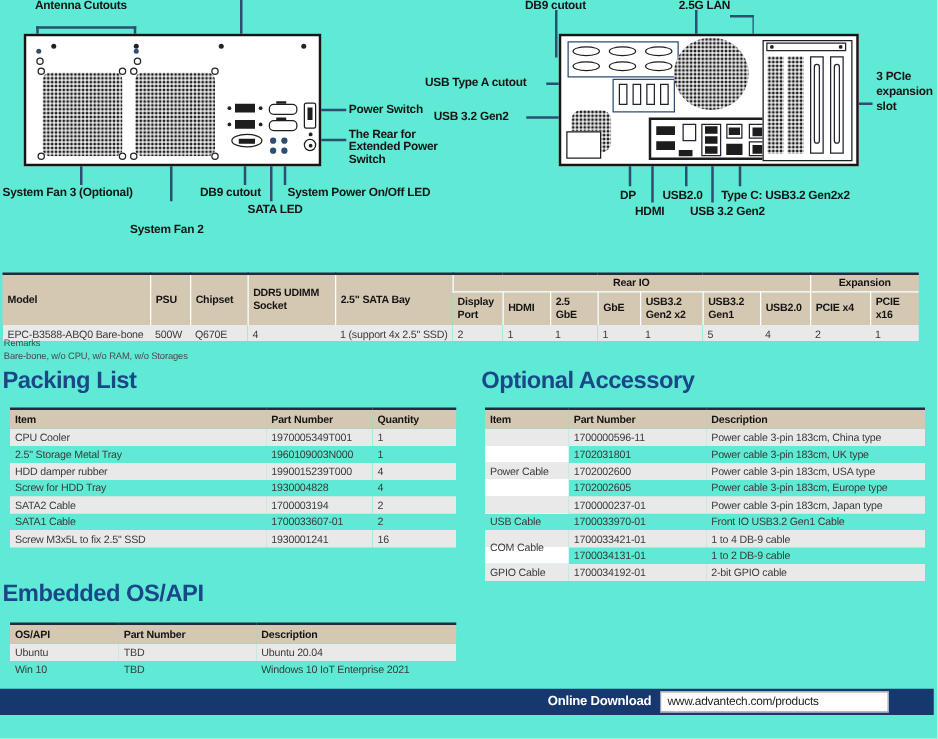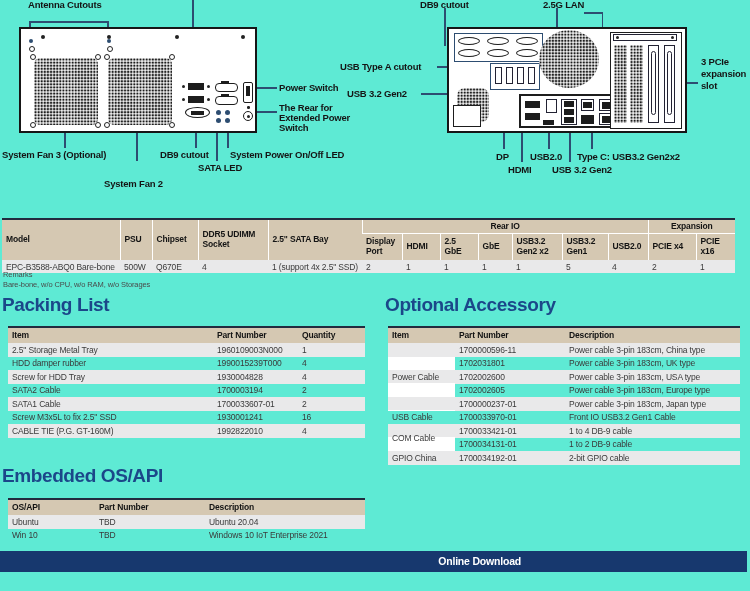--- a/index.html
+++ b/index.html
@@ -289,20 +289,25 @@
       </colgroup>
     <thead>
       <tr>
         <th>Item</th>
         <th>Part Number</th>
         <th>Quantity</th>
       </tr>
     </thead>
     <tbody>
       <tr>
+          <td>CPU Cooler</td>
+          <td>1970005349T001</td>
+          <td>1</td>
+        </tr>
+      <tr>
           <td>2.5" Storage Metal Tray</td>
           <td>1960109003N000</td>
           <td>1</td>
         </tr>
       <tr>
           <td>HDD damper rubber</td>
           <td>1990015239T000</td>
           <td>4</td>
         </tr>
       <tr>
@@ -317,25 +322,20 @@
         </tr>
       <tr>
           <td>SATA1 Cable</td>
           <td>1700033607-01</td>
           <td>2</td>
         </tr>
       <tr>
           <td>Screw M3x5L to fix 2.5" SSD</td>
           <td>1930001241</td>
           <td>16</td>
-        </tr>
-      <tr>
-          <td>CABLE TIE (P.G. GT-160M)</td>
-          <td>1992822010</td>
-          <td>4</td>
         </tr>
     </tbody>
   </table>
 
   <div class="h1" style="left:385px;top:294px;">Optional Accessory</div>
   <table class="dtable striped" style="left:388px;top:326px;width:352px;">
     <colgroup>
         <col style="width:67px">
         <col style="width:110px">
         <col style="width:175px">
@@ -377,21 +377,21 @@
       <tr>
         <td rowspan="2" class="groupcell">COM Cable</td>
         <td>1700033421-01</td>
           <td>1 to 4 DB-9 cable</td>
         </tr>
       <tr>
           <td>1700034131-01</td>
           <td>1 to 2 DB-9 cable</td>
         </tr>
       <tr>
-        <td>GPIO China</td>
+        <td>GPIO Cable</td>
         <td>1700034192-01</td>
           <td>2-bit GPIO cable</td>
         </tr>
     </tbody>
   </table>
 
   <div class="h1" style="left:2px;top:465px;">Embedded OS/API</div>
   <table class="dtable striped" style="left:8px;top:498px;width:357px;">
     <colgroup>
         <col style="width:87px">
@@ -414,15 +414,16 @@
       <tr>
           <td>Win 10</td>
           <td>TBD</td>
           <td>Windows 10 IoT Enterprise 2021</td>
         </tr>
     </tbody>
   </table>
 
   <div class="footerbar">
     <span class="footerlabel">Online Download</span>
+    <div class="urlbox">www.advantech.com/products</div>
   </div>
 
 </div>
 
 </body></html>

